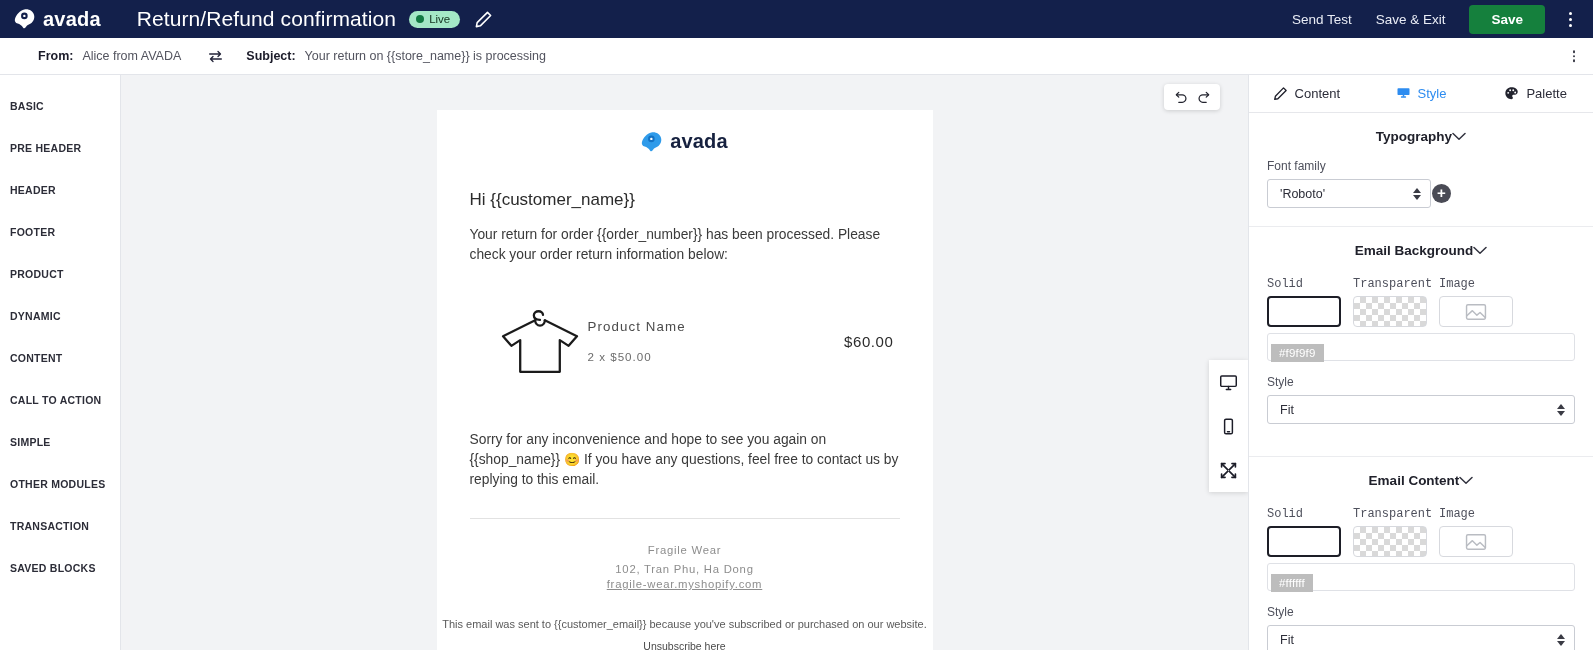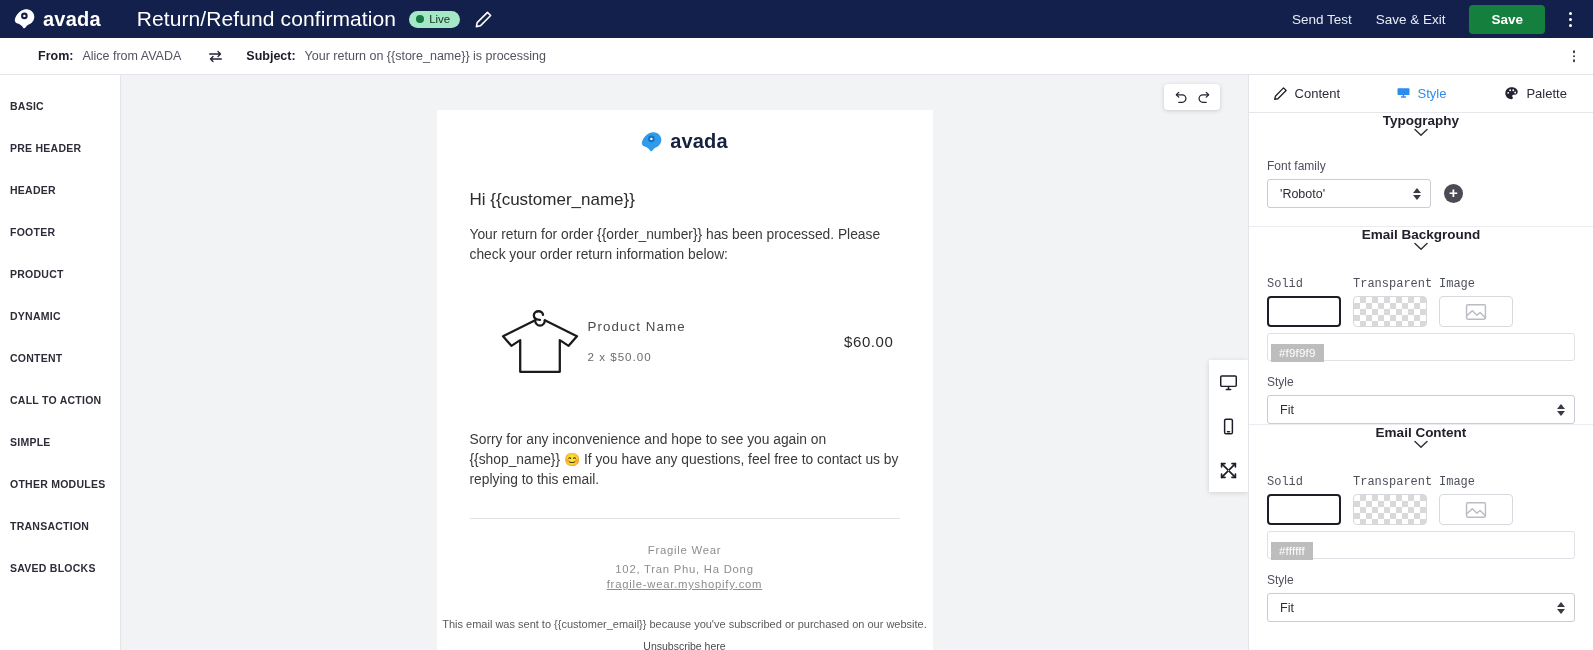--- a/index.html
+++ b/index.html
@@ -141,26 +141,26 @@
     flex: 1 1 0; display: flex; align-items: center; justify-content: center;
     gap: 7px; font-size: 13px; color: #2b2c38; cursor: pointer; height: 100%;
   }
   .rp-tab.active { color: #2d8cf0; }
   .rp-tab .ti { width: 15px; height: 15px; display: block; }
 
   .rp-body { flex: 1 1 auto; overflow: hidden; }
   .section { padding: 0 18px; border-bottom: 1px solid #ebecef; }
   .section:last-child { border-bottom: none; }
   .sec-head {
-    height: 46px; display: flex; align-items: center; justify-content: flex-start;
-    font-size: 13.5px; font-weight: 700; color: #20212b; flex-direction: column;
+    height: 46px; display: flex; align-items: center; justify-content: center;
+    font-size: 13.5px; font-weight: 700; color: #20212b;
   }
   .chev { width: 14px; height: 9px; display: block; cursor: pointer; }
   .field-label { font-size: 12px; color: #4e505c; margin-bottom: 6px; }
-  .select-row { display: flex; align-items: center; gap: 13px; margin-bottom: 18px; }
+  .select-row { display: flex; align-items: center; gap: 1px; margin-bottom: 18px; }
   .select {
     flex: 1 1 auto; height: 29px; border: 1px solid #c9ccd3; border-radius: 3px;
     background: #fff; display: flex; align-items: center; justify-content: space-between;
     padding: 0 9px 0 12px; font-size: 12.5px; color: #2c2d38; cursor: pointer;
   }
   .select.narrow { max-width: 164px; }
   .spin { display: flex; flex-direction: column; gap: 2px; align-items: center; }
   .spin i { width: 0; height: 0; border-left: 4px solid transparent; border-right: 4px solid transparent; display:block; }
   .spin i.up { border-bottom: 5px solid #3a3b45; }
   .spin i.dn { border-top: 5px solid #3a3b45; }
@@ -187,21 +187,21 @@
   }
   .swatch.image { display: flex; align-items: center; justify-content: center; }
   .hex-row {
     margin-top: 6px; height: 28px; border: 1px solid #dfe1e6; border-radius: 3px;
     display: flex; align-items: center; background: #fff;
   }
   .hex-val {
     background: #bdbdbd; color: #ffffff; font-size: 11.5px;
     padding: 3px 8px; margin-left: 3px; letter-spacing: .2px; margin-top: 12px;
   }
-  .pad-b { padding-bottom: 0; }
+  .pad-b { padding-bottom: 32px; }
 
   svg { display: block; }
 </style>
 </head>
 <body>
 
 <div class="app">
 
   <div class="topbar">
     <div class="brand">

